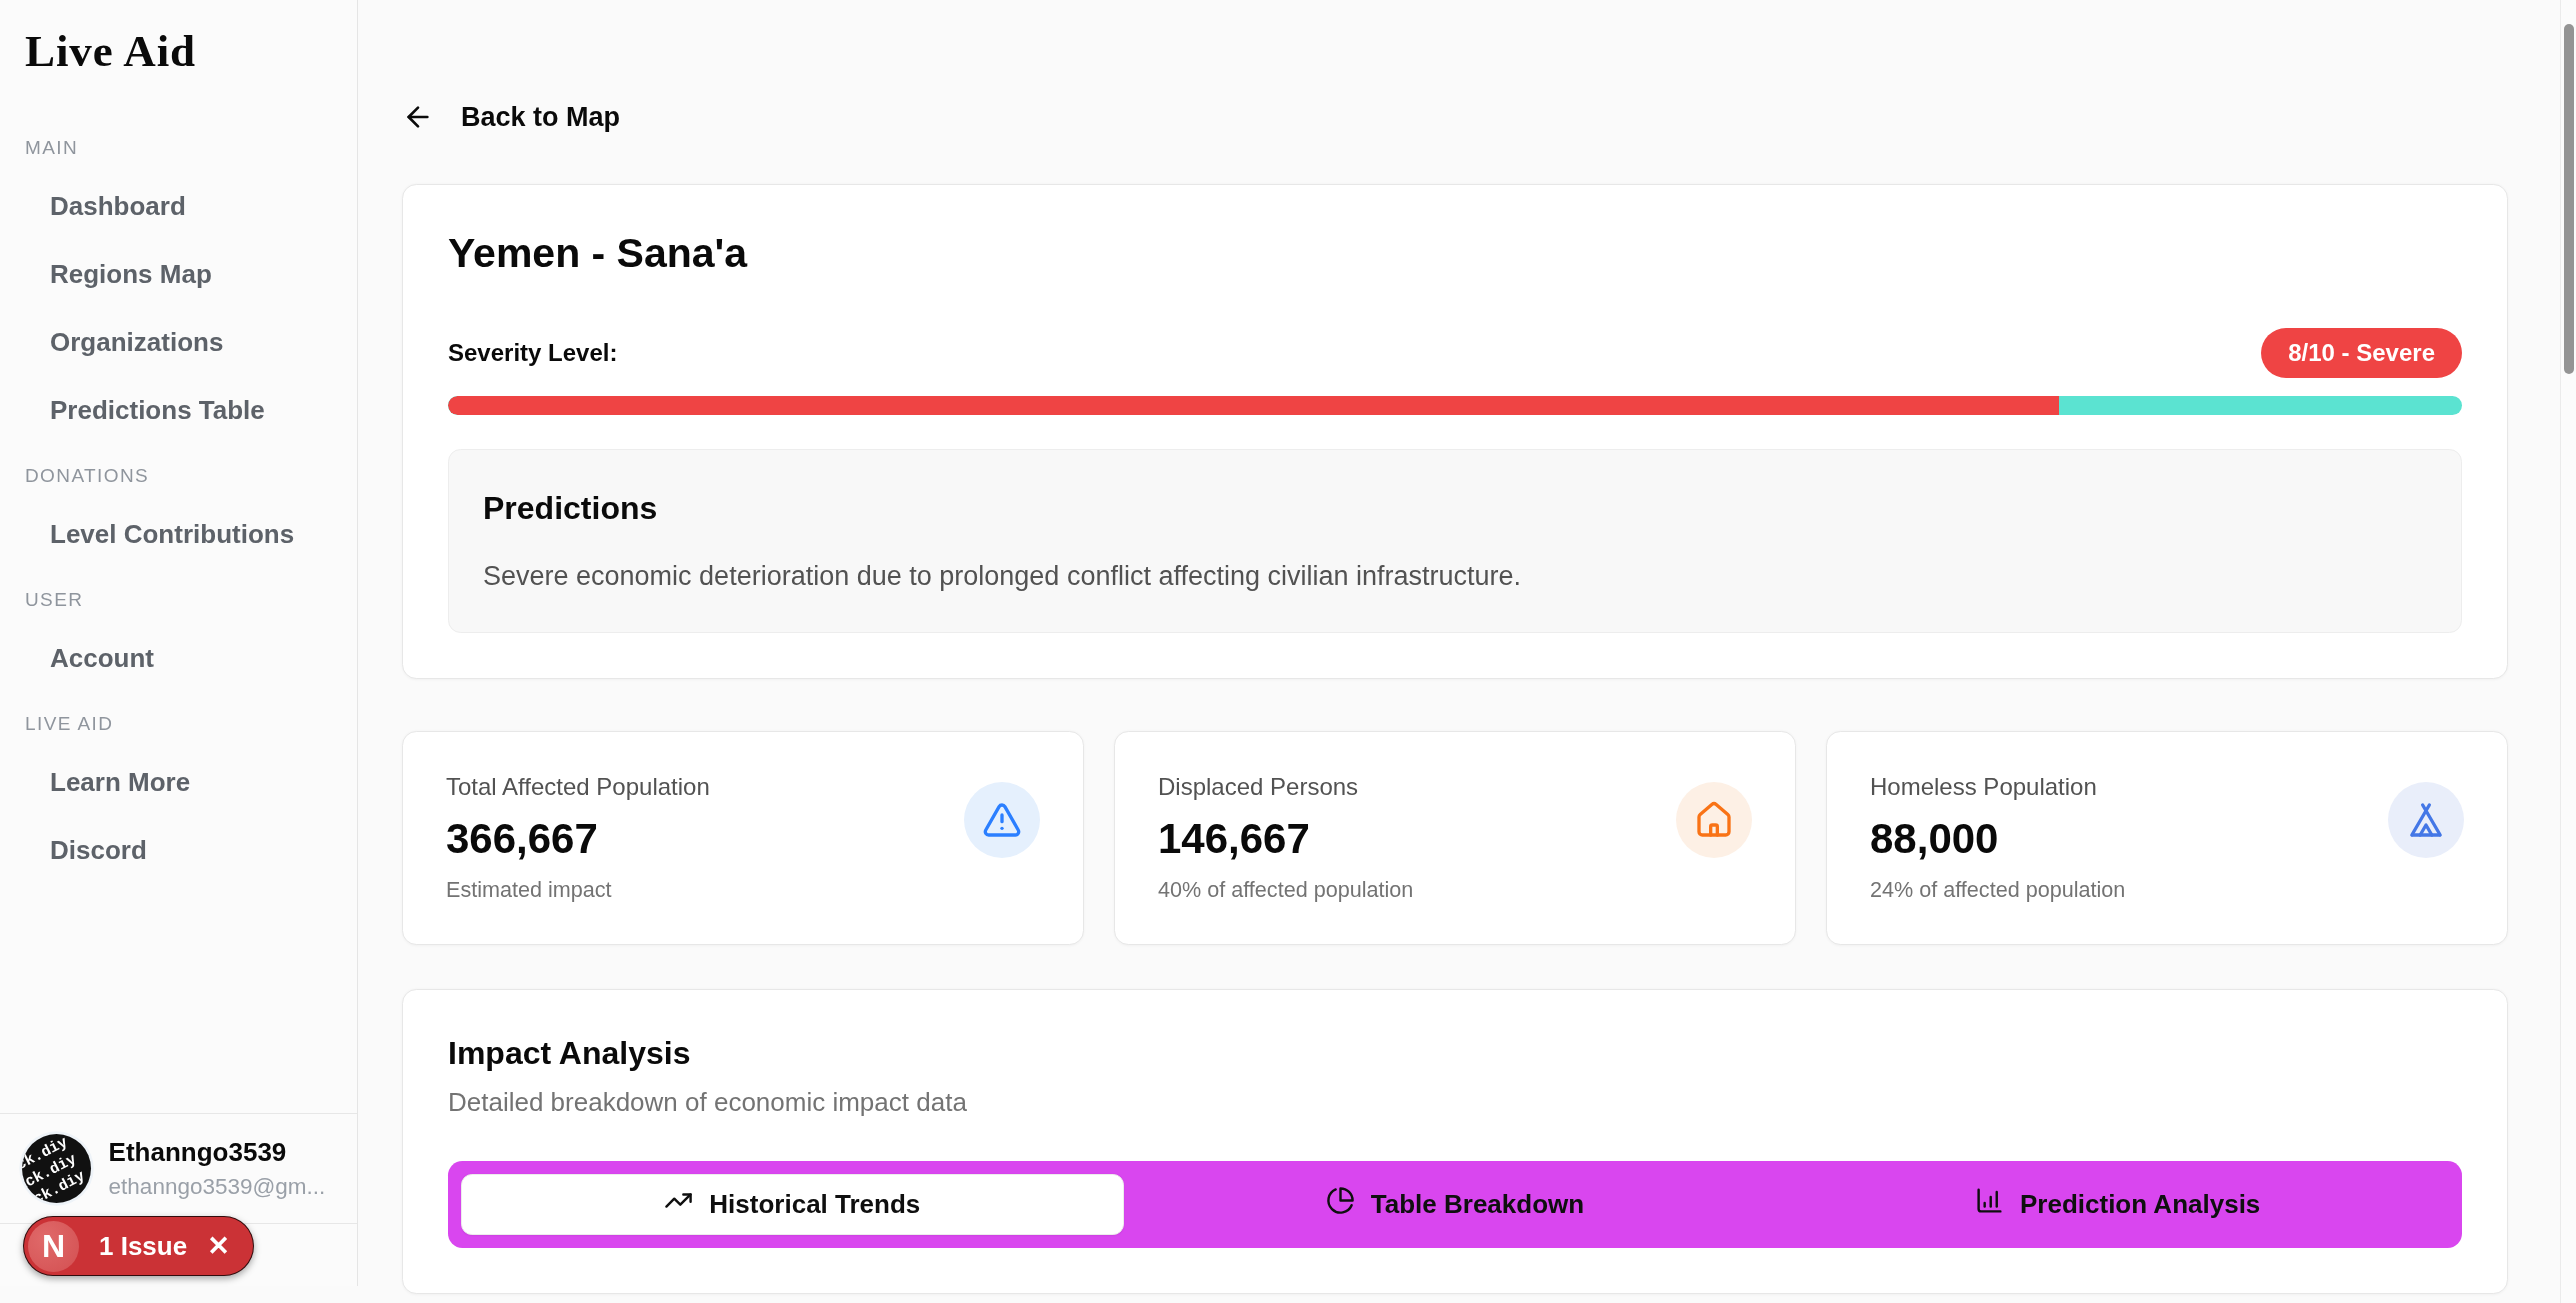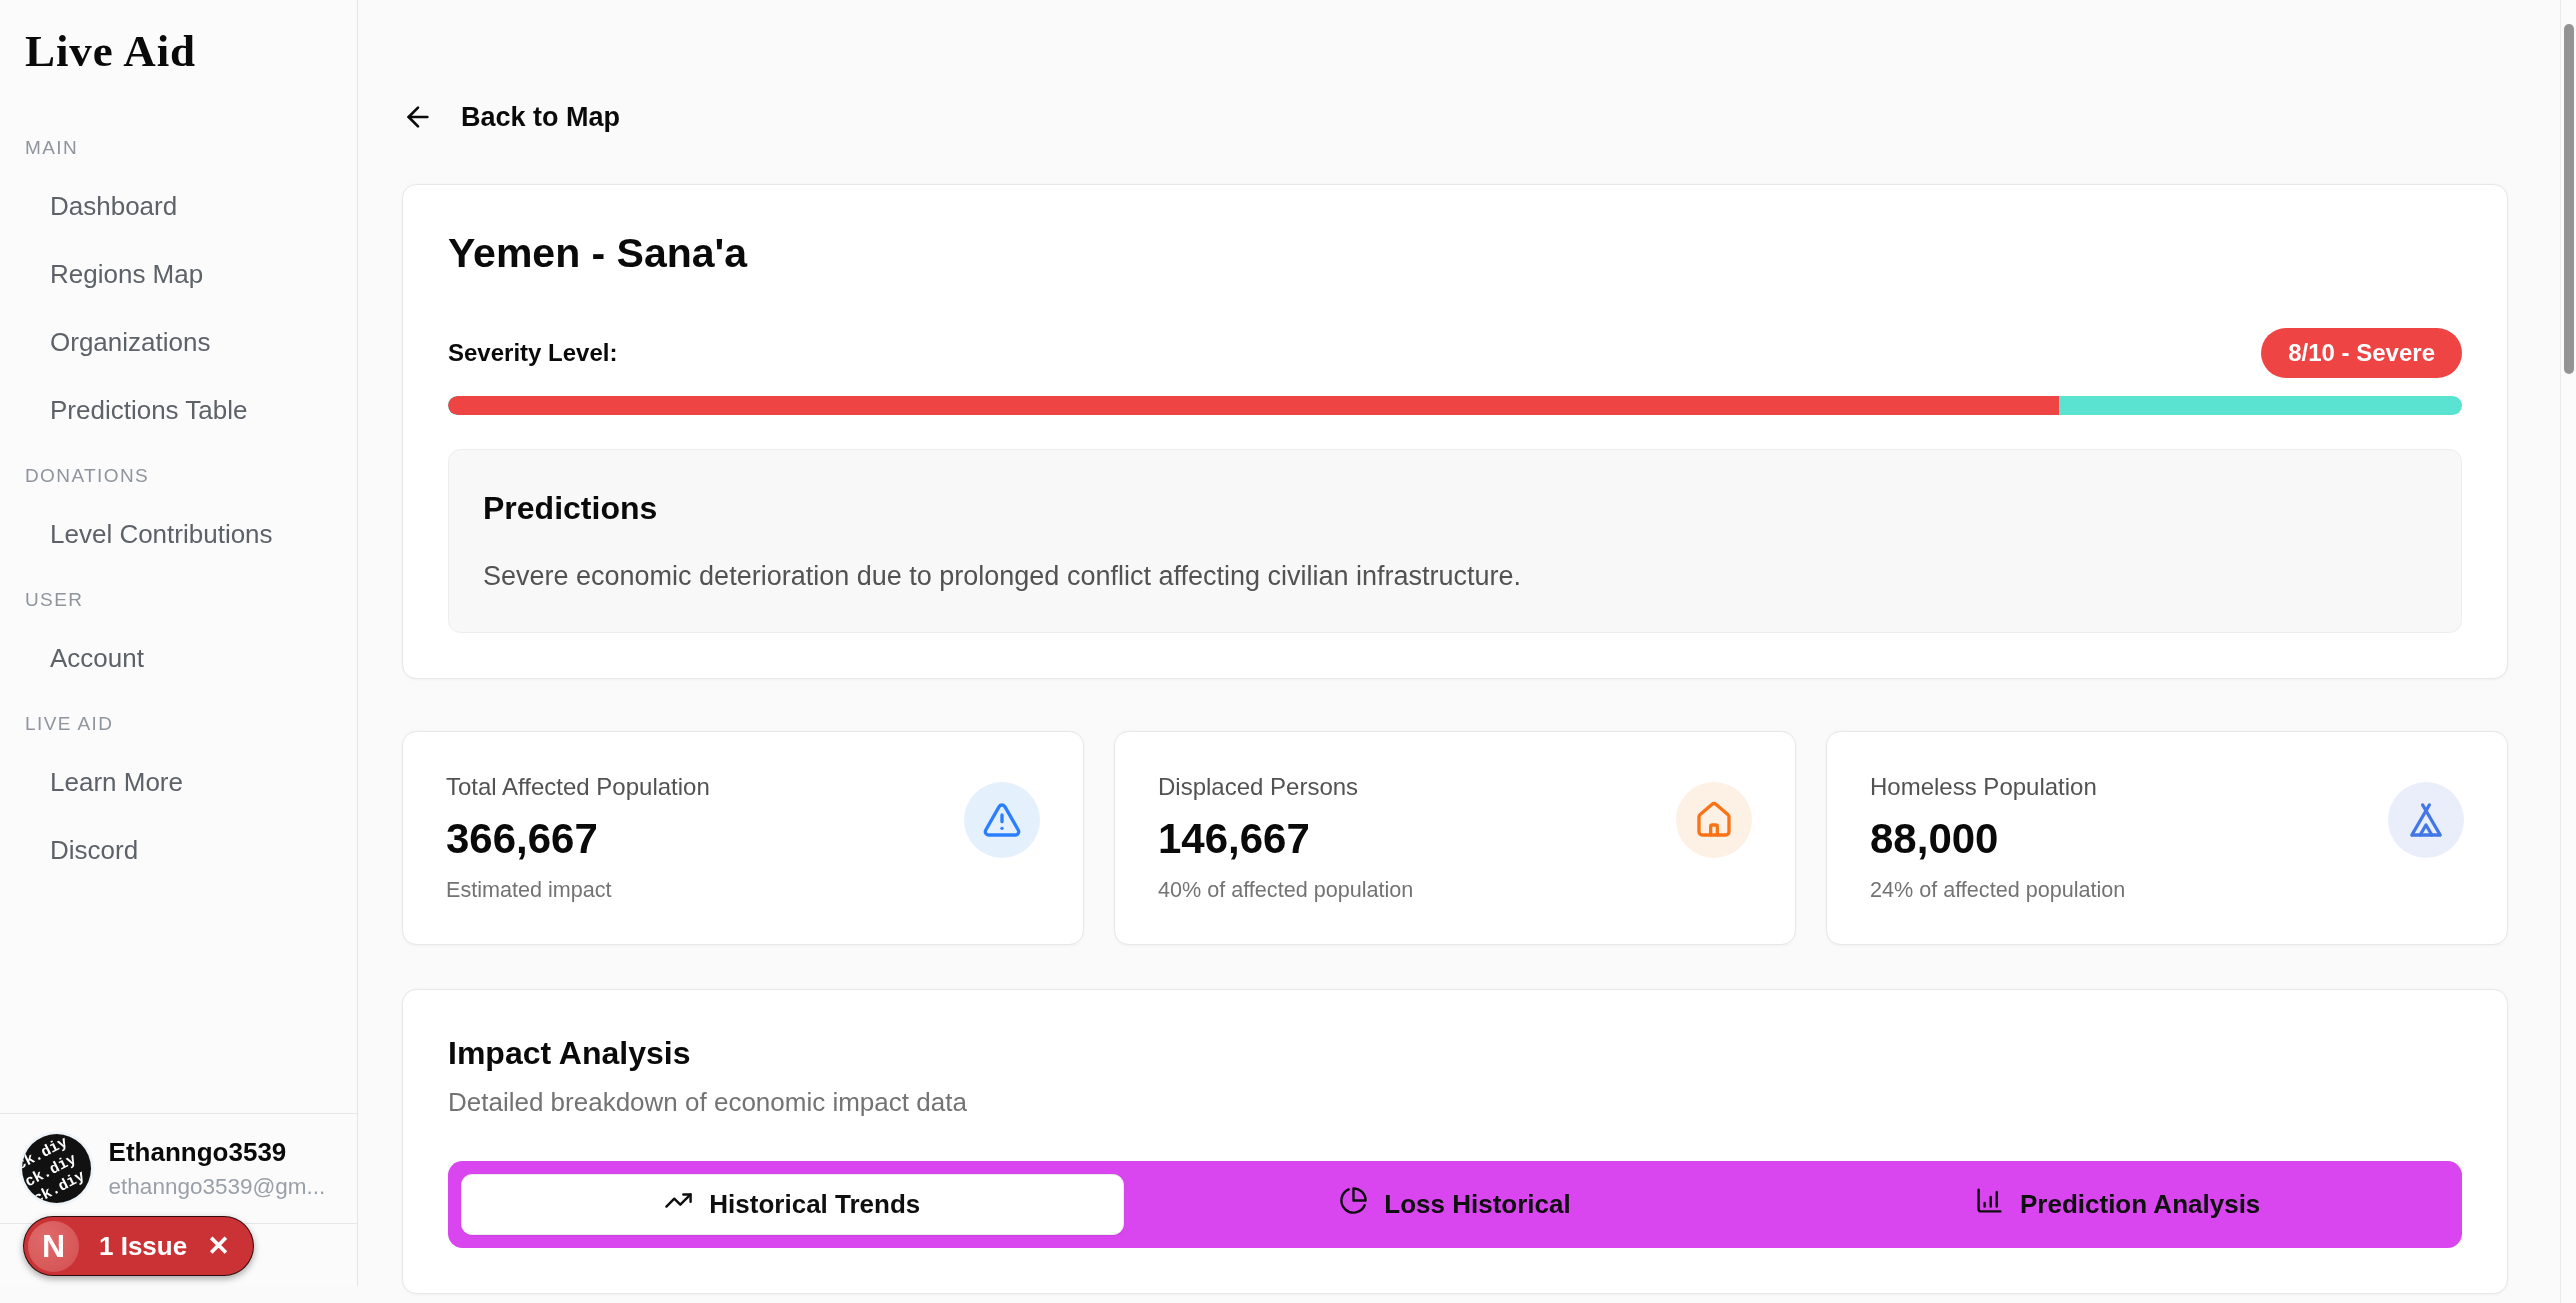--- a/index.html
+++ b/index.html
@@ -10,21 +10,21 @@
   .sidebar { position:fixed; left:0; top:0; width:358px; height:1286px;
              background:#fbfbfb; border-right:0.9px solid #e5e5e5;
              display:flex; flex-direction:column; }
   .logo { font-family:"Liberation Serif", serif; font-weight:bold; font-size:45px;
           letter-spacing:0.9px; color:#0a0a0a; padding:25px 25px 0 25px; }
   .nav { margin-top:60px; }
   .nav-section-label { font-size:19px; color:#8f959d; letter-spacing:1.4px;
           padding-left:25px; margin-bottom:34px; font-weight:500; }
   .nav-section { margin-bottom:36px; }
   .nav-item { font-size:26px; color:#5d6269; padding-left:50px; margin-bottom:41px;
-          cursor:pointer; line-height:27px; }
+          cursor:pointer; line-height:27px;font-weight:bold; }
   .spacer { flex:1; }
 
   .profile { border-top:0.9px solid #e7e7e7; padding:20px 21.6px; display:flex;
              align-items:center; gap:18px; }
   .avatar { width:69px; height:69px; border-radius:50%; background:#111;
             overflow:hidden; position:relative; flex:0 0 auto;
             box-shadow:0 0 0 2.7px #eef3f8; }
   .avatar-inner { position:absolute; left:-27px; top:5.4px; width:126px;
             transform:rotate(-27deg); color:#fff;
             font-family:"Liberation Mono", monospace; font-size:15.3px;
@@ -252,21 +252,21 @@
         </span>
         <span>Historical Trends</span>
       </div>
       <div class="tab">
         <span>
           <svg width="29" height="29" viewBox="0 0 24 24" fill="none" stroke="#0f0f0f" stroke-width="2" stroke-linecap="round" stroke-linejoin="round">
               <path d="M21.21 15.89A10 10 0 1 1 8 2.83"></path>
               <path d="M22 12A10 10 0 0 0 12 2v10z"></path>
             </svg>
         </span>
-        <span>Loss Historical</span>
+        <span>Table Breakdown</span>
       </div>
       <div class="tab">
         <span>
           <svg width="29" height="29" viewBox="0 0 24 24" fill="none" stroke="#0f0f0f" stroke-width="2" stroke-linecap="round" stroke-linejoin="round">
               <path d="M3 3v16a2 2 0 0 0 2 2h16"></path>
               <path d="M8 17v-3"></path>
               <path d="M13 17V9"></path>
               <path d="M18 17V5"></path>
             </svg>
         </span>

